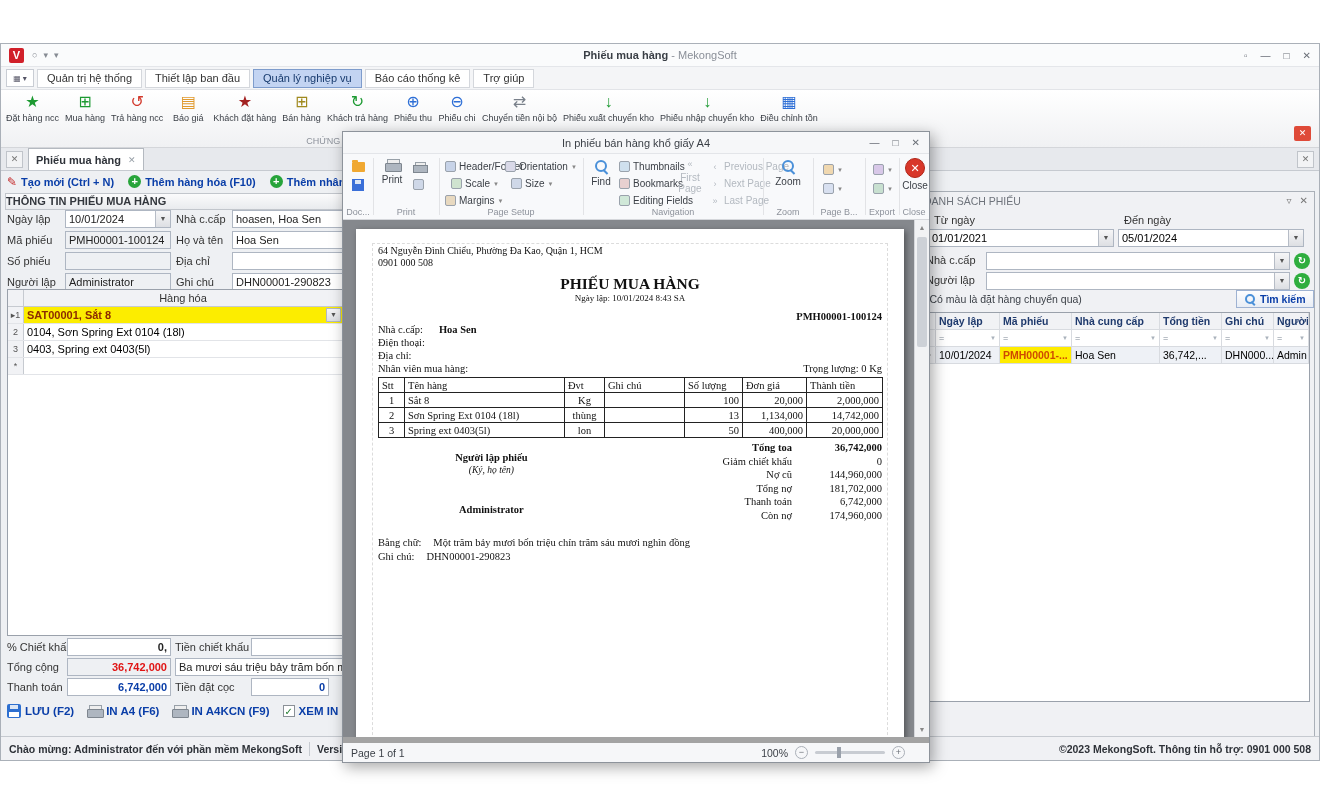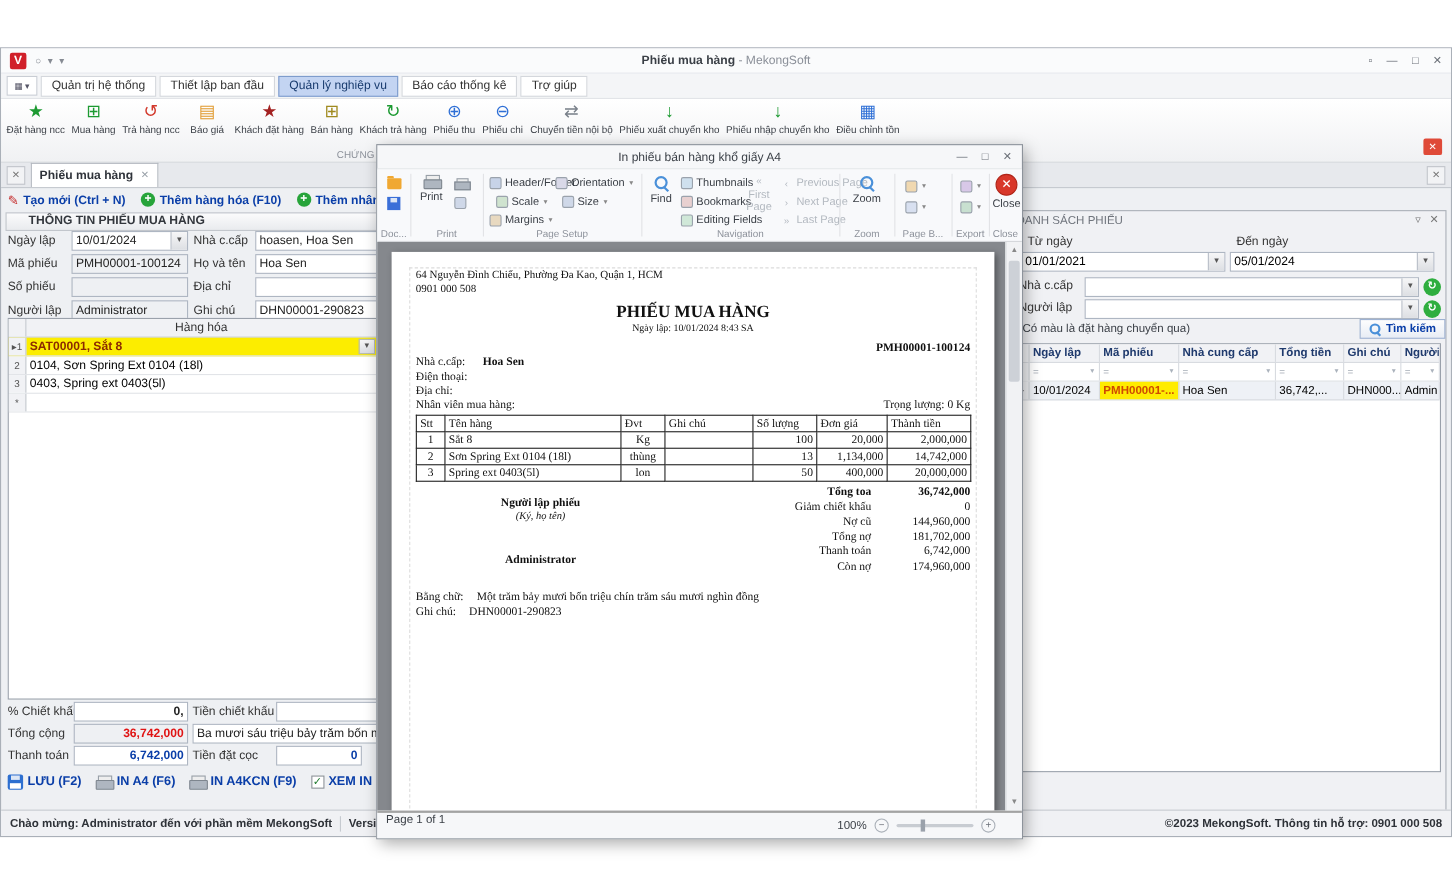--- a/index.html
+++ b/index.html
@@ -40,21 +40,21 @@
 .doctab .x{color:#98a0a8;font-weight:normal;font-size:9px}
 
 .content{position:absolute;left:0;top:127px;right:0;bottom:24px}
 
 
 .lpanel{position:absolute;left:4px;top:2px;width:356px;height:561px}
 .actions{display:flex;align-items:center;gap:14px;height:17px;padding-left:2px;white-space:nowrap}
 .abtn{display:flex;align-items:center;gap:4px;font-size:11px;font-weight:bold;color:#0a3ea8}
 .pencil{color:#c32222;font-size:12px;line-height:12px}
 .gplus{width:13px;height:13px;border-radius:50%;background:#27a43a;color:#fff;font-size:11px;line-height:12px;text-align:center;font-weight:bold}
-.sect-hd{margin-top:3px;height:17px;background:linear-gradient(#fbfbfc,#e9ebee);border:1px solid #c2c6cc;font-size:11px;font-weight:bold;color:#33373d;line-height:15px;padding-left:20px}
+.sect-hd{margin-top:3px;height:17px;background:linear-gradient(#fbfbfc,#e9ebee);border:1px solid #c2c6cc;font-size:11px;font-weight:bold;color:#33373d;line-height:15px;padding-left:0}
 .fgrid{position:relative;height:88px}
 .flbl{position:absolute;font-size:11px;color:#333;line-height:18px;white-space:nowrap}
 .fld{position:absolute;height:18px;background:#fff;border:1px solid #aeb6c2;font-size:11px;color:#222;line-height:16px;padding:0 3px;overflow:hidden;white-space:nowrap}
 .fld.ro{background:#eef0f3}
 .fld.rt{text-align:right}
 .fld.red{color:#e01414;font-weight:bold}
 .fld.blue{color:#0a3ea8;font-weight:bold}
 .ddb{position:absolute;right:0;top:0;width:15px;height:16px;background:linear-gradient(#f6f6f7,#dddfe3);border-left:1px solid #b6bcc6;color:#555;font-size:7px;text-align:center;line-height:16px}
 .fld.hasdd{padding-right:17px}
 
@@ -163,21 +163,21 @@
 .sig-name{font-weight:bold;margin-top:26px}
 .pc-sum{flex:1;font-size:10.5px}
 .srow{display:flex;justify-content:flex-end;line-height:13.5px}
 .srow .sv{width:90px;text-align:right}
 .srow.b{font-weight:bold}
 .pc-words{font-size:10.5px;margin-top:14px;line-height:13px}
 .pc-words .lab{margin-right:12px}
 .pd-scroll{position:absolute;right:0;top:88px;width:15px;bottom:25px;background:#f1f2f4;border-left:1px solid #d5d7db}
 .pd-scroll .arr{height:15px;font-size:7px;color:#888;text-align:center;line-height:15px}
 .pd-thumb{position:absolute;left:2px;right:2px;top:17px;height:110px;background:#cdd1d7;border-radius:2px}
-.pd-status{position:absolute;left:0;right:0;bottom:0;height:25px;background:#f6f7f9;border-top:2px solid #a3a3a3;display:flex;font-size:10.5px;color:#3a3f46;padding:0 8px}
+.pd-status{position:absolute;left:0;right:0;bottom:0;height:25px;background:#f6f7f9;border-top:6px solid #a3a3a3;display:flex;align-items:center;font-size:10.5px;color:#3a3f46;padding:0 8px}
 .zoomer{margin-left:auto;display:flex;align-items:center;gap:7px;padding-right:16px}
 .ztrack{width:70px;height:3px;background:#c8ccd2;position:relative;border-radius:2px}
 .zthumb{position:absolute;left:22px;top:-4px;width:4px;height:11px;background:#9aa1ab}
 .zbtn{width:13px;height:13px;border-radius:50%;border:1px solid #aab0b8;color:#6a6f77;font-size:9px;line-height:11px;text-align:center}
 .b{font-weight:bold}
 </style>
 </head>
 <body>
 
 <div class="app">

